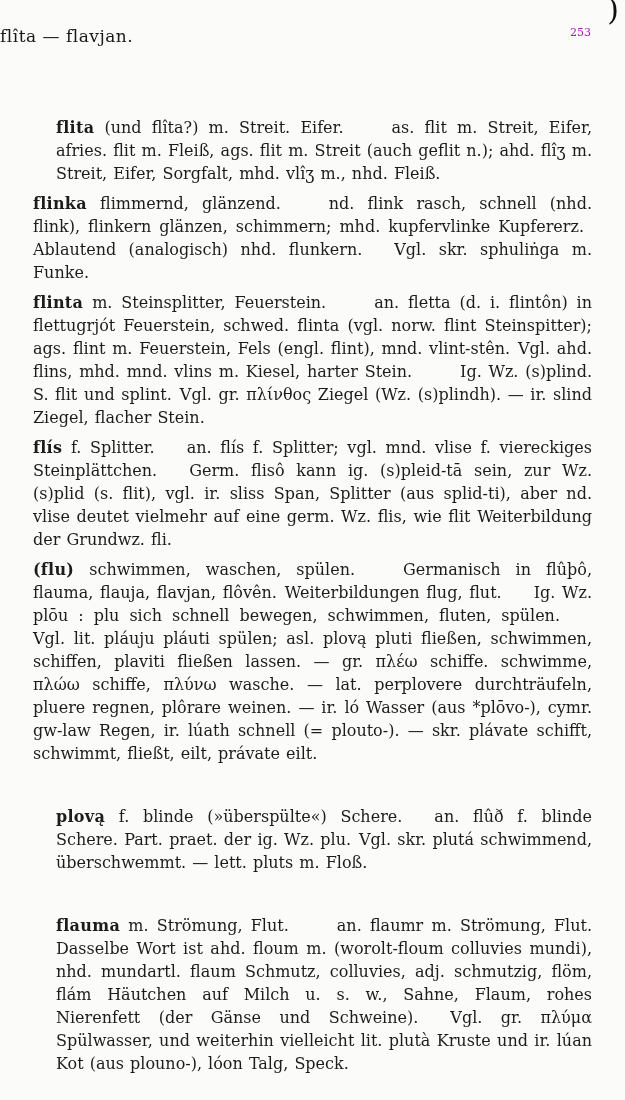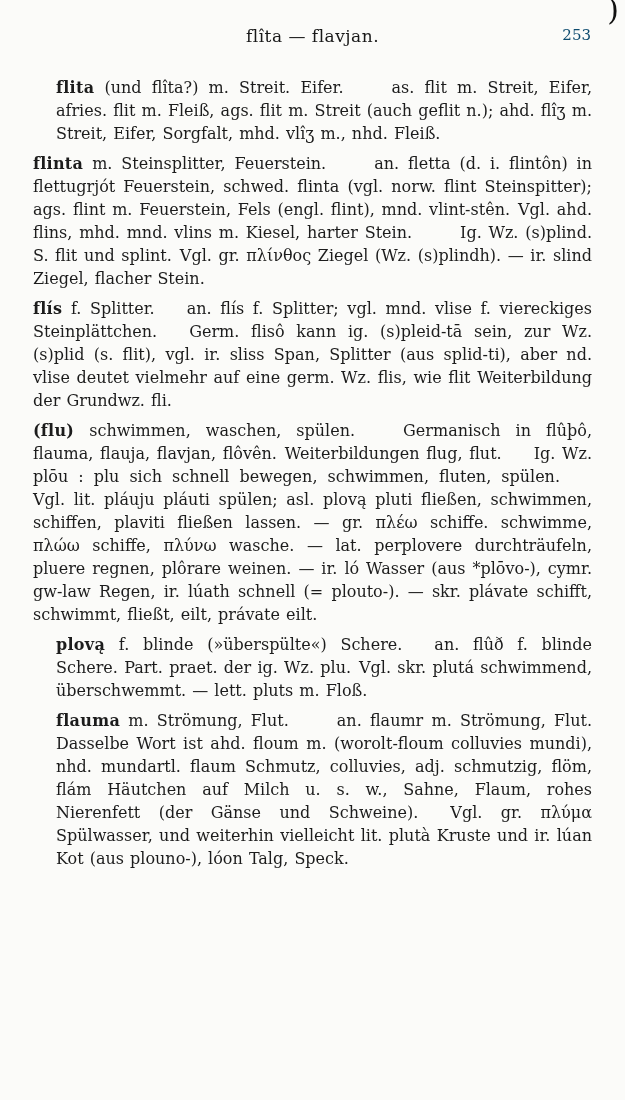--- a/index.html
+++ b/index.html
@@ -27,45 +27,45 @@
     font-size: 30px;
     font-weight: 400;
     color: #111;
   }
   .running-head {
     position: relative;
     padding-top: 26px;
     height: 30px;
   }
   .head-title {
-    text-align: center;
     font-size: 17px;
     letter-spacing: 0.5px;
     color: #181818;
   }
   .page-number {
     position: absolute;
     top: 26px;
     right: 34px;
-    font-size: 15px;
-    color: #0c4a6e;
+    font-size: 11px;
+    color: #a21caf;
     text-align: center;
   }
   .text-block {
     padding: 20px 33px 0 33px;
   }
   .entry {
     margin: 0 0 7px 0;
     font-size: 16px;
     line-height: 23px;
     text-align: justify;
     word-spacing: 1px;
   }
   .entry.indented {
     padding-left: 23px;
+    margin-top: 40px;
   }
   .headword {
     font-weight: 700;
     letter-spacing: 0.3px;
   }
 </style>
 </head>
 <body>
 
 <div class="page">
@@ -73,20 +73,21 @@
   <div class="corner-mark">)</div>
 
   <div class="running-head">
     <div class="head-title">flîta — flavjan.</div>
     <div class="page-number">253</div>
   </div>
 
   <div class="text-block" id="entries">
 
   <p class="entry indented"><b class="headword">flita</b><span> (und flîta?) m. Streit. Eifer.   as. flit m. Streit, Eifer, afries. flit m. Fleiß, ags. flit m. Streit (auch geflit n.); ahd. flîʒ m. Streit, Eifer, Sorgfalt, mhd. vlîʒ m., nhd. Fleiß.</span></p>
+      <p class="entry"><b class="headword">flinka</b><span> flimmernd, glänzend.   nd. flink rasch, schnell (nhd. flink), flinkern glänzen, schimmern; mhd. kupfervlinke Kupfererz. Ablautend (analogisch) nhd. flunkern.  Vgl. skr. sphuliṅga m. Funke.</span></p>
       <p class="entry"><b class="headword">flinta</b><span> m. Steinsplitter, Feuerstein.   an. fletta (d. i. flintôn) in flettugrjót Feuerstein, schwed. flinta (vgl. norw. flint Steinspitter); ags. flint m. Feuerstein, Fels (engl. flint), mnd. vlint-stên. Vgl. ahd. flins, mhd. mnd. vlins m. Kiesel, harter Stein.   Ig. Wz. (s)plind. S. flit und splint. Vgl. gr. πλίνθος Ziegel (Wz. (s)plindh). — ir. slind Ziegel, flacher Stein.</span></p>
       <p class="entry"><b class="headword">flís</b><span> f. Splitter.  an. flís f. Splitter; vgl. mnd. vlise f. viereckiges Steinplättchen.  Germ. flisô kann ig. (s)pleid-tā sein, zur Wz. (s)plid (s. flit), vgl. ir. sliss Span, Splitter (aus splid-ti), aber nd. vlise deutet vielmehr auf eine germ. Wz. flis, wie flit Weiterbildung der Grundwz. fli.</span></p>
       <p class="entry"><b class="headword">(flu)</b><span> schwimmen, waschen, spülen.   Germanisch in flûþô, flauma, flauja, flavjan, flôvên. Weiterbildungen flug, flut.  Ig. Wz. plōu : plu sich schnell bewegen, schwimmen, fluten, spülen.  Vgl. lit. pláuju pláuti spülen; asl. plovą pluti fließen, schwimmen, schiffen, plaviti fließen lassen. — gr. πλέω schiffe. schwimme, πλώω schiffe, πλύνω wasche. — lat. perplovere durchträufeln, pluere regnen, plôrare weinen. — ir. ló Wasser (aus *plōvo-), cymr. gw-law Regen, ir. lúath schnell (= plouto-). — skr. plávate schifft, schwimmt, fließt, eilt, právate eilt.</span></p>
       <p class="entry indented"><b class="headword">plovą</b><span> f. blinde (»überspülte«) Schere.  an. flûð f. blinde Schere. Part. praet. der ig. Wz. plu. Vgl. skr. plutá schwimmend, überschwemmt. — lett. pluts m. Floß.</span></p>
       <p class="entry indented"><b class="headword">flauma</b><span> m. Strömung, Flut.   an. flaumr m. Strömung, Flut. Dasselbe Wort ist ahd. floum m. (worolt-floum colluvies mundi), nhd. mundartl. flaum Schmutz, colluvies, adj. schmutzig, flöm, flám Häutchen auf Milch u. s. w., Sahne, Flaum, rohes Nierenfett (der Gänse und Schweine).  Vgl. gr. πλύμα Spülwasser, und weiterhin vielleicht lit. plutà Kruste und ir. lúan Kot (aus plouno-), lóon Talg, Speck.</span></p>
     </div>
 
 </div>
 
 </body></html>

